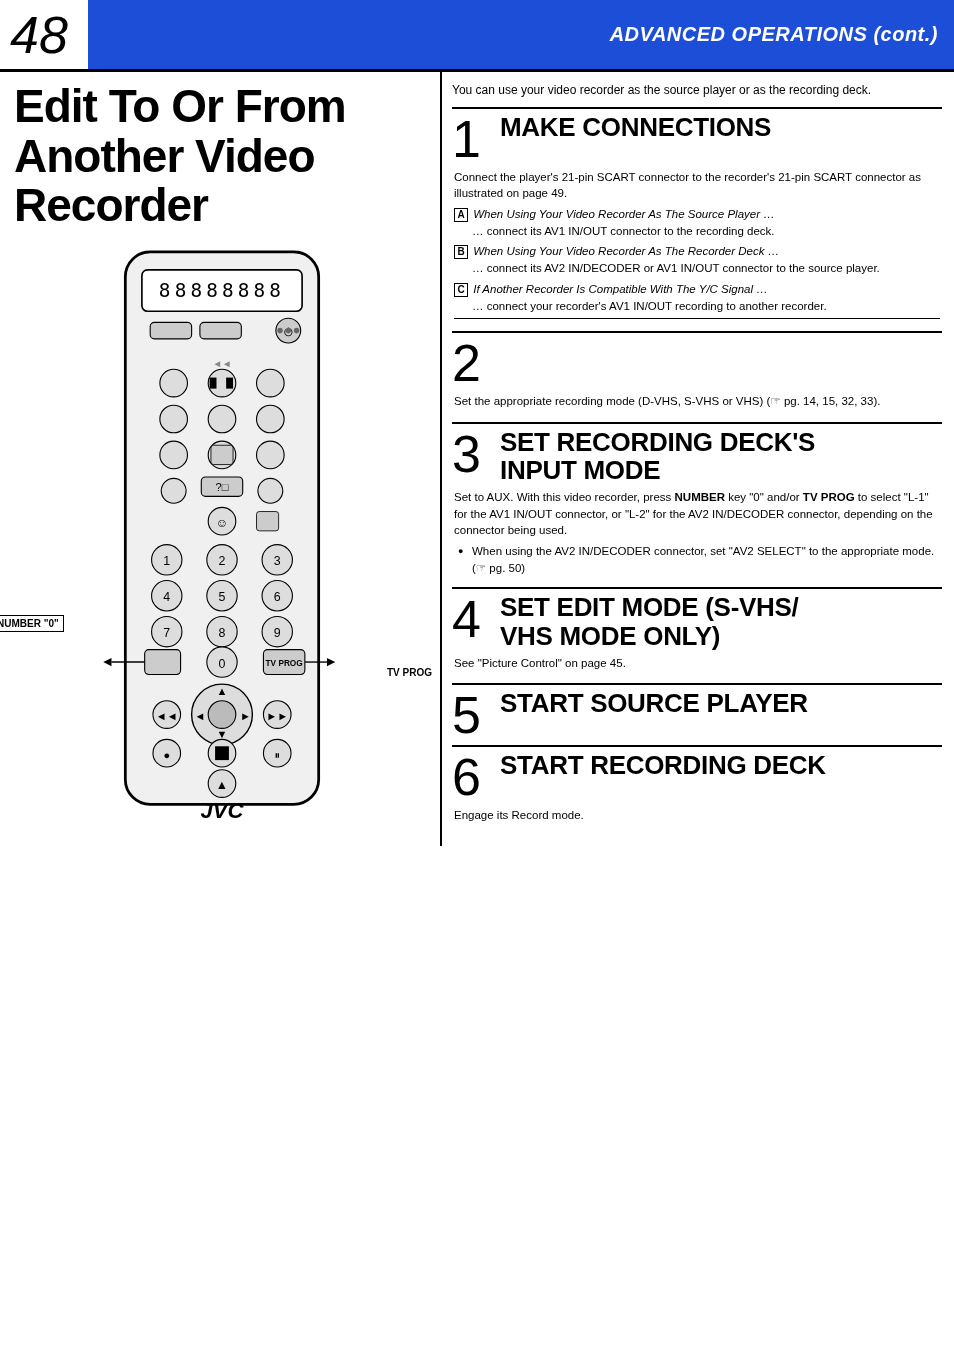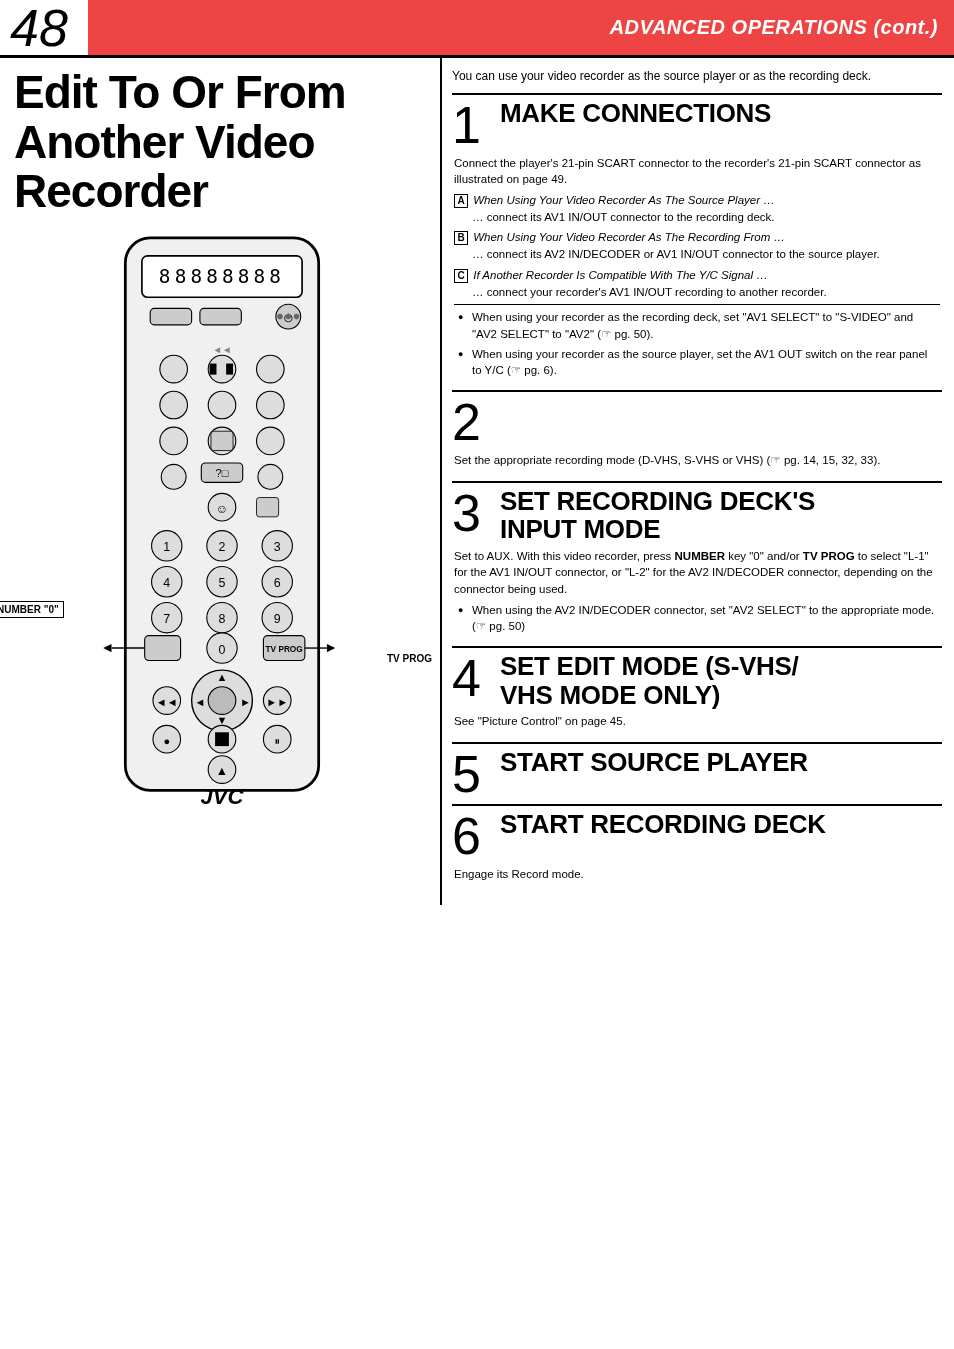--- a/index.html
+++ b/index.html
@@ -10,35 +10,35 @@
       font-family: Arial, Helvetica, sans-serif;
       font-size: 13px;
       color: #000;
       position: relative;
     }
 
     
     .header {
       display: flex;
       align-items: stretch;
-      height: 58px;
+      height: 72px;
       border-bottom: 3px solid #000;
     }
     .header-page-num {
       font-size: 52px;
       font-style: italic;
       font-weight: 300;
       line-height: 1;
       padding: 2px 20px 2px 10px;
       color: #000;
       display: flex;
       align-items: center;
     }
     .header-title {
-      background: #ef4444;
+      background: #1d4ed8;
       color: #fff;
       font-size: 20px;
       font-weight: bold;
       font-style: italic;
       display: flex;
       align-items: center;
       justify-content: flex-end;
       flex: 1;
       padding: 0 16px;
       letter-spacing: 0.5px;
@@ -316,35 +316,31 @@
         <p>Connect the player's 21-pin SCART connector to the recorder's 21-pin SCART connector as illustrated on page 49.</p>
 
         <p>
           <span class="box-label">A</span>
           <span class="italic-note">When Using Your Video Recorder As The Source Player …</span><br>
           <span style="padding-left:18px;">… connect its AV1 IN/OUT connector to the recording deck.</span>
         </p>
 
         <p>
           <span class="box-label">B</span>
-          <span class="italic-note">When Using Your Video Recorder As The Recording From …</span><br>
+          <span class="italic-note">When Using Your Video Recorder As The Recorder Deck …</span><br>
           <span style="padding-left:18px;">… connect its AV2 IN/DECODER or AV1 IN/OUT connector to the source player.</span>
         </p>
 
         <p>
           <span class="box-label">C</span>
           <span class="italic-note">If Another Recorder Is Compatible With The Y/C Signal …</span><br>
           <span style="padding-left:18px;">… connect your recorder's AV1 IN/OUT recording to another recorder.</span>
         </p>
 
         <div class="with-c-line">
-          <ul>
-            <li>When using your recorder as the recording deck, set "AV1 SELECT" to "S-VIDEO" and "AV2 SELECT" to "AV2" (☞ pg. 50).</li>
-            <li>When using your recorder as the source player, set the AV1 OUT switch on the rear panel to Y/C (☞ pg. 6).</li>
-          </ul>
         </div>
       </div>
     </div>
 
     <div class="step">
       <div class="step-header">
         <span class="step-number">2</span>
       </div>
       <div class="step-body">
         <p>Set the appropriate recording mode (D-VHS, S-VHS or VHS) (☞ pg. 14, 15, 32, 33).</p>

